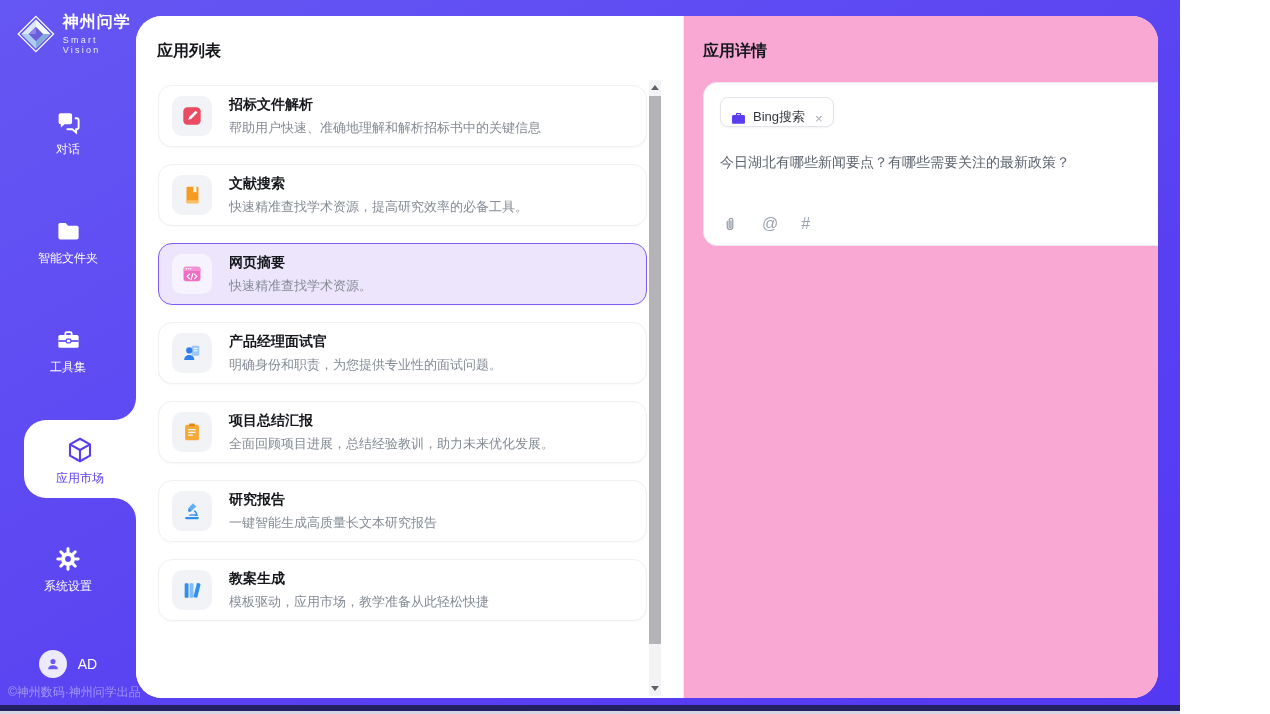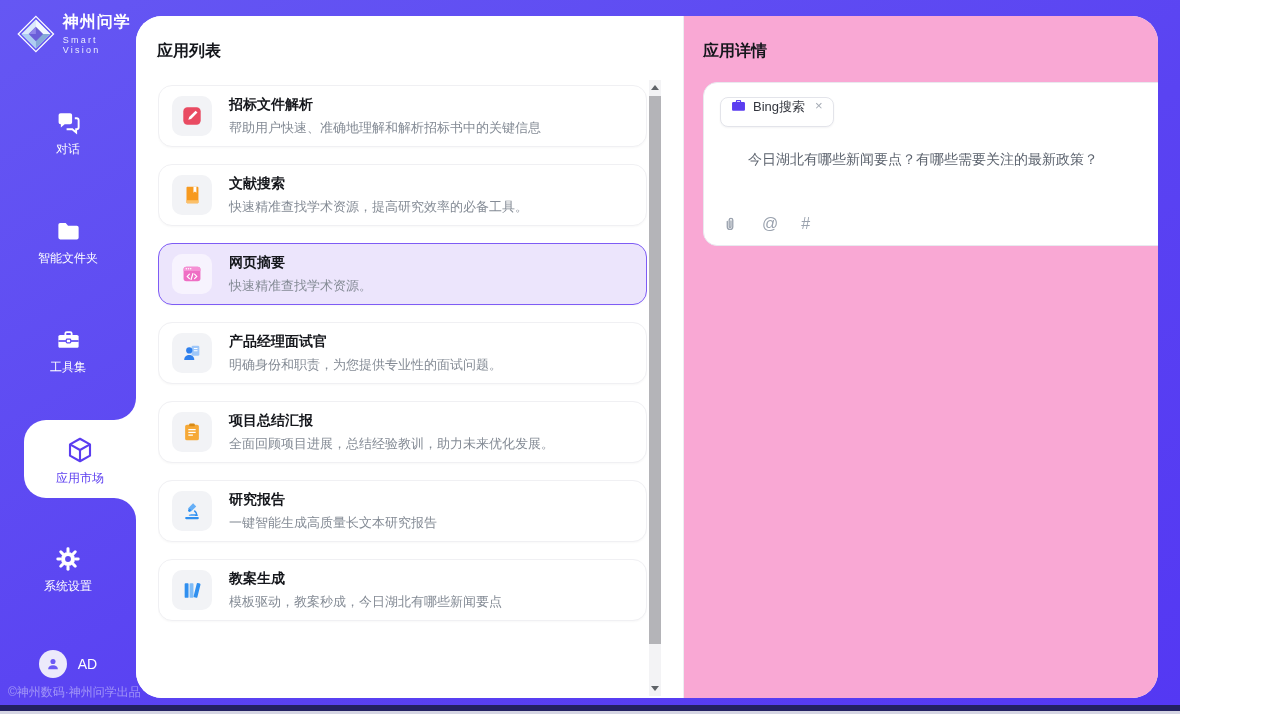--- a/index.html
+++ b/index.html
@@ -54,25 +54,25 @@
   .tri-up { width:0; height:0; border-left:4px solid transparent; border-right:4px solid transparent;
             border-bottom:5px solid #5f6368; }
   .tri-down { width:0; height:0; border-left:4px solid transparent; border-right:4px solid transparent;
               border-top:5px solid #5f6368; }
   .sb-thumb { position:absolute; top:16px; left:0; width:12px; height:548px; background:#b4b4b8; cursor:pointer; }
 
   .detail-panel { position:relative; flex:1; background:#f9a8d4; border-left:1px solid #ededf1;
                   padding:25px 0 0 19px; }
   .input-card { position:absolute; top:66px; left:19px; width:520px; height:164px; background:#fff;
                 border:1px solid #e9e9ef; border-radius:14px; padding:14px 16px; cursor:text; }
-  .chip { display:inline-flex; align-items:flex-start; gap:7px; height:30px; padding:0 10px; background:#fff;
+  .chip { display:inline-flex; align-items:flex-end; gap:7px; height:30px; padding:0 10px; background:#fff;
           border:1px solid #e3e4ea; border-radius:8px; font-size:13px; color:#33363e; cursor:pointer;
           box-shadow:0 1px 2px rgba(20,20,40,.05); }
   .chip-x { color:#a4aab4; font-size:13px; margin-left:3px; }
-  .question { margin-top:22px; font-size:14px; color:#5c636e; line-height:1.5;margin-left:28px; }
+  .question { margin-top:22px; font-size:14px; color:#5c636e; line-height:1.5; }
   .tools { position:absolute; left:18px; bottom:13px; display:flex; align-items:center; gap:23px;
            color:#9aa2ae; }
   .tool-glyph { font-size:16px; line-height:1; cursor:pointer; }
   .run-row { position:absolute; top:254px; left:19px; width:520px; display:flex; justify-content:flex-end; }
   .run { background:#e8e0fc; color:#7b5afa; border:none; border-radius:8px; font-size:14px;
          padding:8px 15px; cursor:pointer; font-family:inherit; }
 
   
   .strip-dark { position:absolute; left:0; right:0; bottom:3px; height:6px; background:#232162; }
   .strip-light { position:absolute; left:0; right:0; bottom:0; height:3px; background:#d5d5e3; }
@@ -275,21 +275,21 @@
             <svg width="22" height="22" viewBox="0 0 24 24">
               <rect x="4" y="4.5" width="4.2" height="16" rx="1" fill="#2f8fef"></rect>
               <rect x="9.4" y="4.5" width="4.2" height="16" rx="1" fill="#7fbcf8"></rect>
               <g transform="rotate(14 17.5 12.5)">
                 <rect x="15.4" y="4.5" width="4.2" height="16" rx="1" fill="#2f8fef"></rect>
               </g>
             </svg>
           </span>
           <div class="card-text">
             <div class="card-title">教案生成</div>
-            <div class="card-desc">模板驱动，教案秒成，今日湖北有哪些新闻要点</div>
+            <div class="card-desc">模板驱动，应用市场，教学准备从此轻松快捷</div>
           </div>
         </div>
 
       </div>
 
       <div class="scrollbar">
         <div class="sb-btn up">
             <span class="tri-up"></span>
           </div>
         <div class="sb-thumb"></div>

